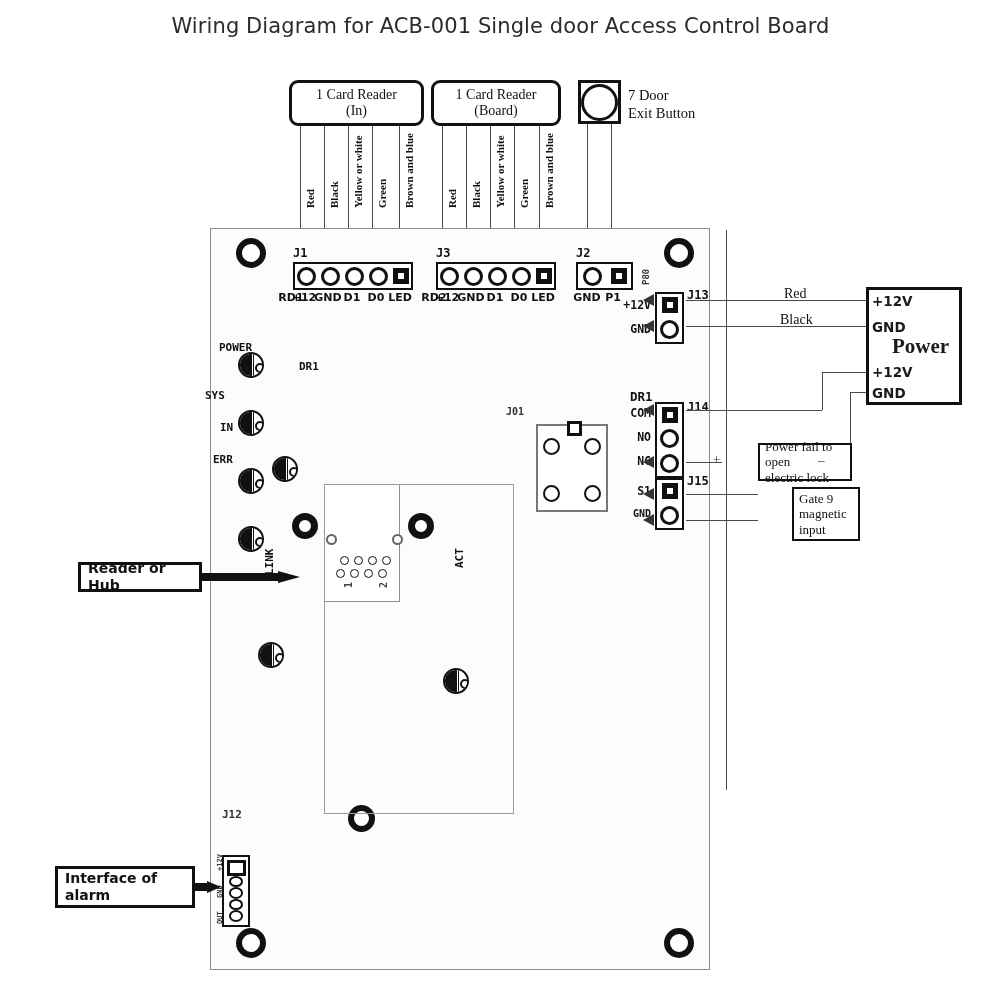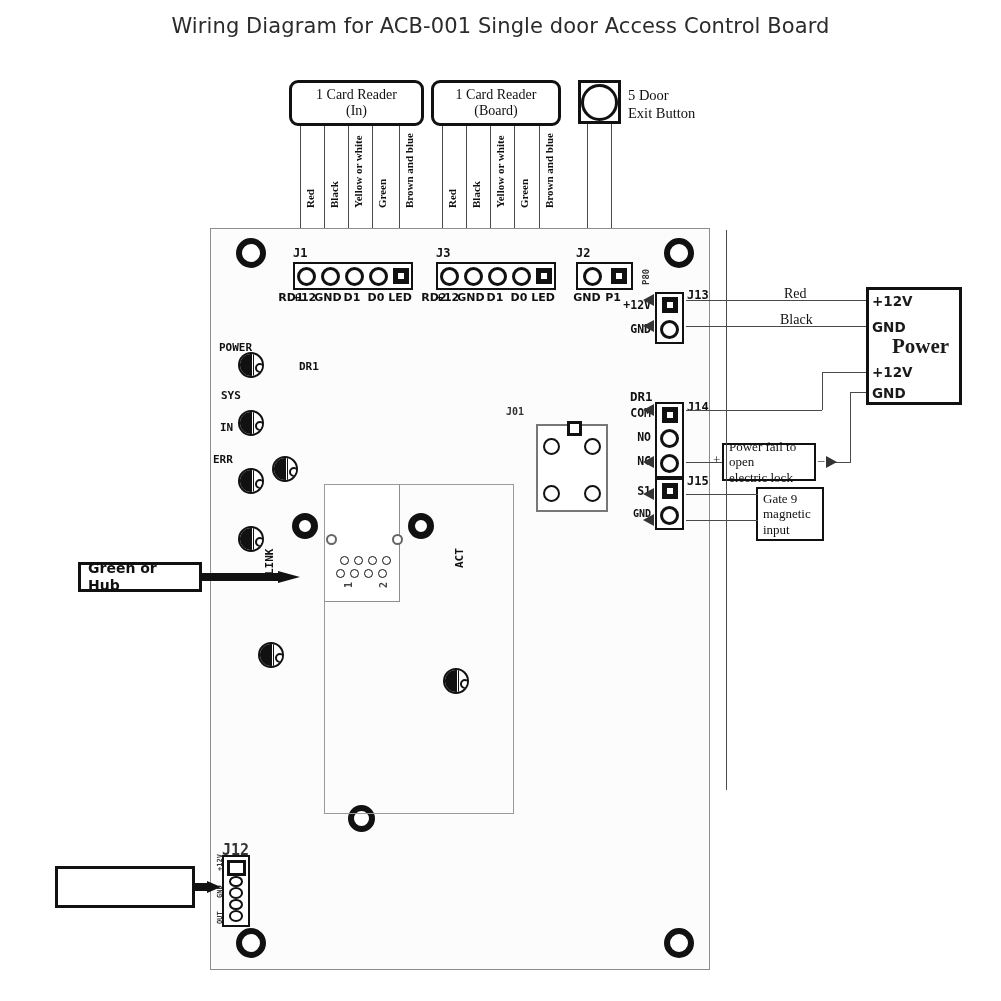--- a/index.html
+++ b/index.html
@@ -107,21 +107,21 @@
   
   .extbox{
     border:3px solid #111;background:#fff;
     font-family:"Liberation Serif", serif;color:#111;
   }
   .powerlbl{font-size:21px;font-weight:700;font-family:"Liberation Serif", serif;}
   .termlbl{font-size:13.5px;font-weight:700;font-family:"DejaVu Sans", sans-serif;}
   .extsm{
     border:2.5px solid #111;background:#fff;
     font-family:"Liberation Serif", serif;font-size:13px;line-height:1.18;color:#111;
-    padding:3px 5px;box-sizing:border-box;
+    padding:3px 5px;box-sizing:border-box;margin-left:36px;
   }
   .wirename{
     font-family:"Liberation Serif", serif;font-size:14px;color:#111;
   }
 
   
   .callout{
     border:3px solid #111;background:#fff;
     font-family:"DejaVu Sans", sans-serif;font-weight:700;font-size:14px;
     line-height:1.2;color:#111;display:flex;align-items:center;
@@ -163,21 +163,21 @@
 
   <div class="abs devbox" style="left:431px;top:80px;width:130px;height:46px;">
     <div>1 Card Reader</div>
     <div>(Board)</div>
   </div>
 
   <div class="abs btnbox" style="left:578px;top:80px;width:43px;height:44px;">
     <div class="btncircle"></div>
   </div>
   <div class="abs devlabel" style="left:628px;top:86px;">
-    <div>5 Door</div>
+    <div>7 Door</div>
     <div>Exit Button</div>
   </div>
 
   <div class="abs vline" style="left:300px;top:126px;height:152px;"></div>
   <div class="abs vline" style="left:324px;top:126px;height:152px;"></div>
   <div class="abs vline" style="left:348px;top:126px;height:152px;"></div>
   <div class="abs vline" style="left:372px;top:126px;height:152px;"></div>
   <div class="abs vline" style="left:399px;top:126px;height:152px;"></div>
 
   <div class="abs wlabel" style="left:304px;top:208px;">Red</div>
@@ -252,21 +252,21 @@
   </div>
   <div class="abs pinlbl" style="left:571px;top:291px;width:32px;">GND</div>
   <div class="abs pinlbl" style="left:599px;top:291px;width:28px;">P1</div>
   <div class="abs tiny-rot" style="left:641px;top:285px;font-size:9px;">P80</div>
 
   <div class="abs ledlbl" style="left:219px;top:341px;">POWER</div>
   <div class="abs led" style="left:238px;top:352px;">
       <div class="ledsep"></div>
     </div>
 
-  <div class="abs ledlbl" style="left:221px;top:389px;">SYS</div>
+  <div class="abs ledlbl" style="left:205px;top:389px;">SYS</div>
   <div class="abs led" style="left:238px;top:384px;">
       <div class="ledsep"></div>
     </div>
 
   <div class="abs ledlbl" style="left:220px;top:421px;">IN</div>
   <div class="abs led" style="left:238px;top:416px;">
       <div class="ledsep"></div>
     </div>
 
   <div class="abs ledlbl" style="left:213px;top:453px;">ERR</div>
@@ -312,21 +312,21 @@
     </div>
   <div class="abs ledlbl" style="left:263px;top:575px;transform:rotate(-90deg);transform-origin:left top;">LINK</div>
 
   <div class="abs led" style="left:443px;top:512px;">
       <div class="ledsep"></div>
     </div>
   <div class="abs ledlbl" style="left:453px;top:568px;transform:rotate(-90deg);transform-origin:left top;">ACT</div>
 
   <div class="abs" style="left:324px;top:484px;width:190px;height:330px;border:1.5px solid #9a9a9a;"></div>
 
-  <div class="abs reflbl" style="left:222px;top:841px;font-size:15px;">J12</div>
+  <div class="abs reflbl" style="left:222px;top:808px;font-size:11px;">J12</div>
   <div class="abs vconn" style="left:222px;top:855px;width:28px;height:72px;padding:3px 0;">
     <div class="padsq" style="width:13px;height:13px;border-width:3px;"></div>
     <div class="pad" style="width:10px;height:10px;border-width:2.5px;"></div>
     <div class="pad" style="width:10px;height:10px;border-width:2.5px;"></div>
     <div class="pad" style="width:10px;height:10px;border-width:2.5px;"></div>
     <div class="pad" style="width:10px;height:10px;border-width:2.5px;"></div>
   </div>
   <div class="abs tiny-rot" style="left:216px;top:871px;">+12V</div>
   <div class="abs tiny-rot" style="left:216px;top:898px;">GND</div>
   <div class="abs tiny-rot" style="left:216px;top:924px;">OUT</div>
@@ -405,29 +405,30 @@
     <div>input</div>
   </div>
   <div class="abs hline" style="left:686px;top:494px;width:72px;"></div>
   <div class="abs arr-r" style="left:643px;top:488px;transform:rotate(180deg);"></div>
   <div class="abs hline" style="left:686px;top:520px;width:72px;"></div>
   <div class="abs arr-r" style="left:643px;top:514px;transform:rotate(180deg);"></div>
 
   <div class="abs vline" style="left:726px;top:230px;height:560px;"></div>
 
   <div class="abs callout" style="left:78px;top:562px;width:124px;height:30px;">
-    <span>Green or Hub</span>
+    <span>Reader or Hub</span>
   </div>
   <div class="abs" style="left:202px;top:571px;width:98px;height:12px;">
     <svg width="98" height="12" viewBox="0 0 98 12" class="fatarrow">
       <path d="M0 2 L76 2 L76 0 L98 6 L76 12 L76 10 L0 10 Z" fill="#111"></path>
     </svg>
   </div>
 
   <div class="abs callout" style="left:55px;top:866px;width:140px;height:42px;flex-direction:column;align-items:flex-start;justify-content:center;">
+    <span>Interface of alarm</span>
   </div>
   <div class="abs" style="left:195px;top:881px;width:26px;height:12px;">
     <svg width="26" height="12" viewBox="0 0 26 12" class="fatarrow">
       <path d="M0 2 L12 2 L12 0 L26 6 L12 12 L12 10 L0 10 Z" fill="#111"></path>
     </svg>
   </div>
 
 </div>
 
 </body></html>

